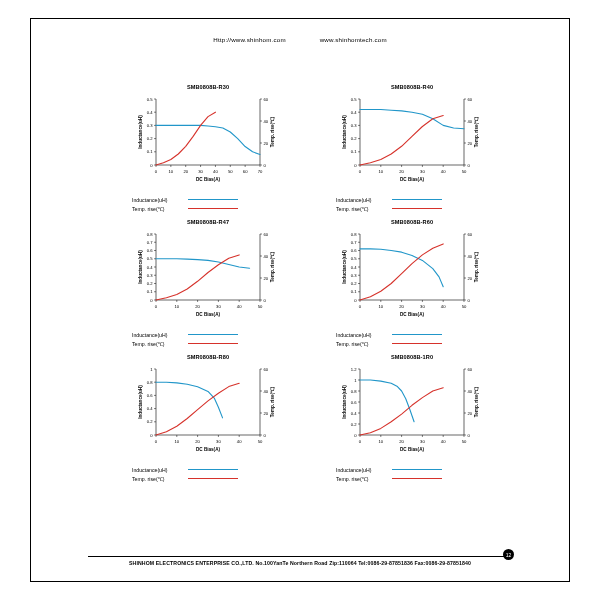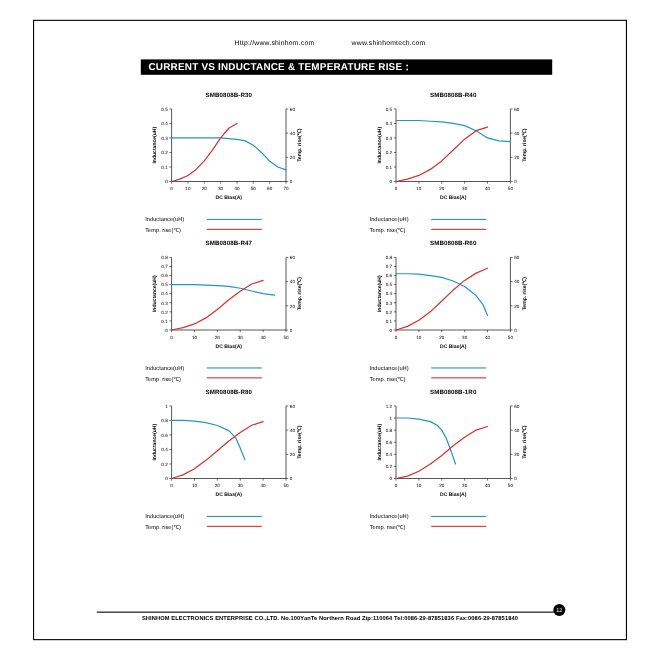--- a/index.html
+++ b/index.html
@@ -114,23 +114,20 @@
 
 <div class="page">
 
   <div class="page-frame"></div>
 
   <div class="hdr-links">
     <span>Http://www.shinhom.com</span>
     <span>www.shinhomtech.com</span>
   </div>
 
-  <div class="title-bar">
-    <span>CURRENT VS INDUCTANCE &amp; TEMPERATURE RISE：</span>
-  </div>
 
   <div class="grid">
 
     <div class="row">
       <div class="cell">
         <div class="chart-title">SMB0808B-R30</div>
         <div class="chart-wrap">
           <svg class="chart" id="svg-0" width="196" height="100" viewBox="0 0 196 100">
               <line x1="46" y1="8" x2="46" y2="74" stroke="#000" stroke-width="0.6"></line>
               <line x1="46" y1="74" x2="150" y2="74" stroke="#000" stroke-width="0.6"></line>

